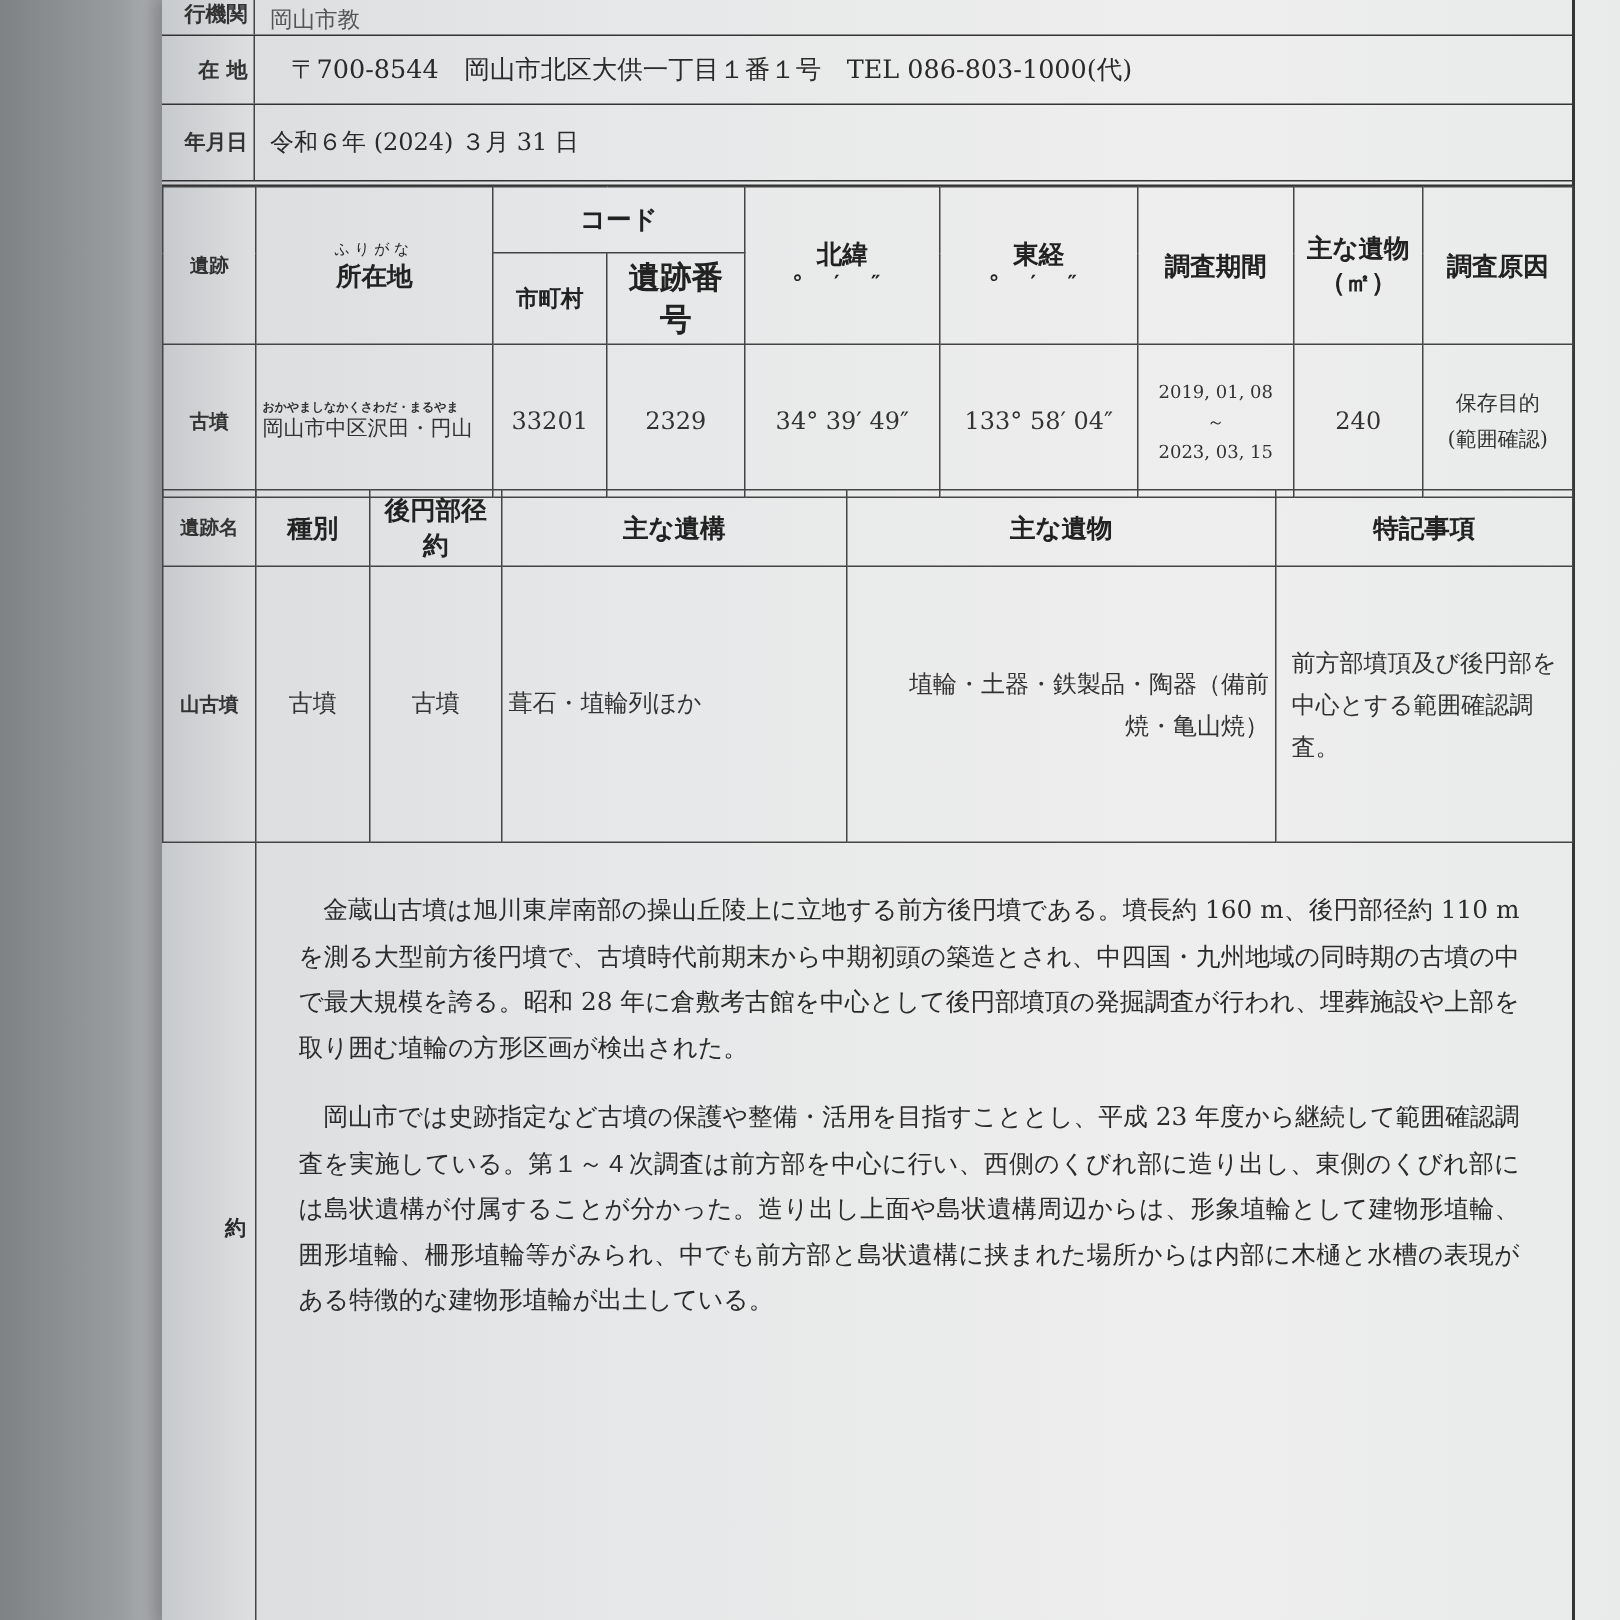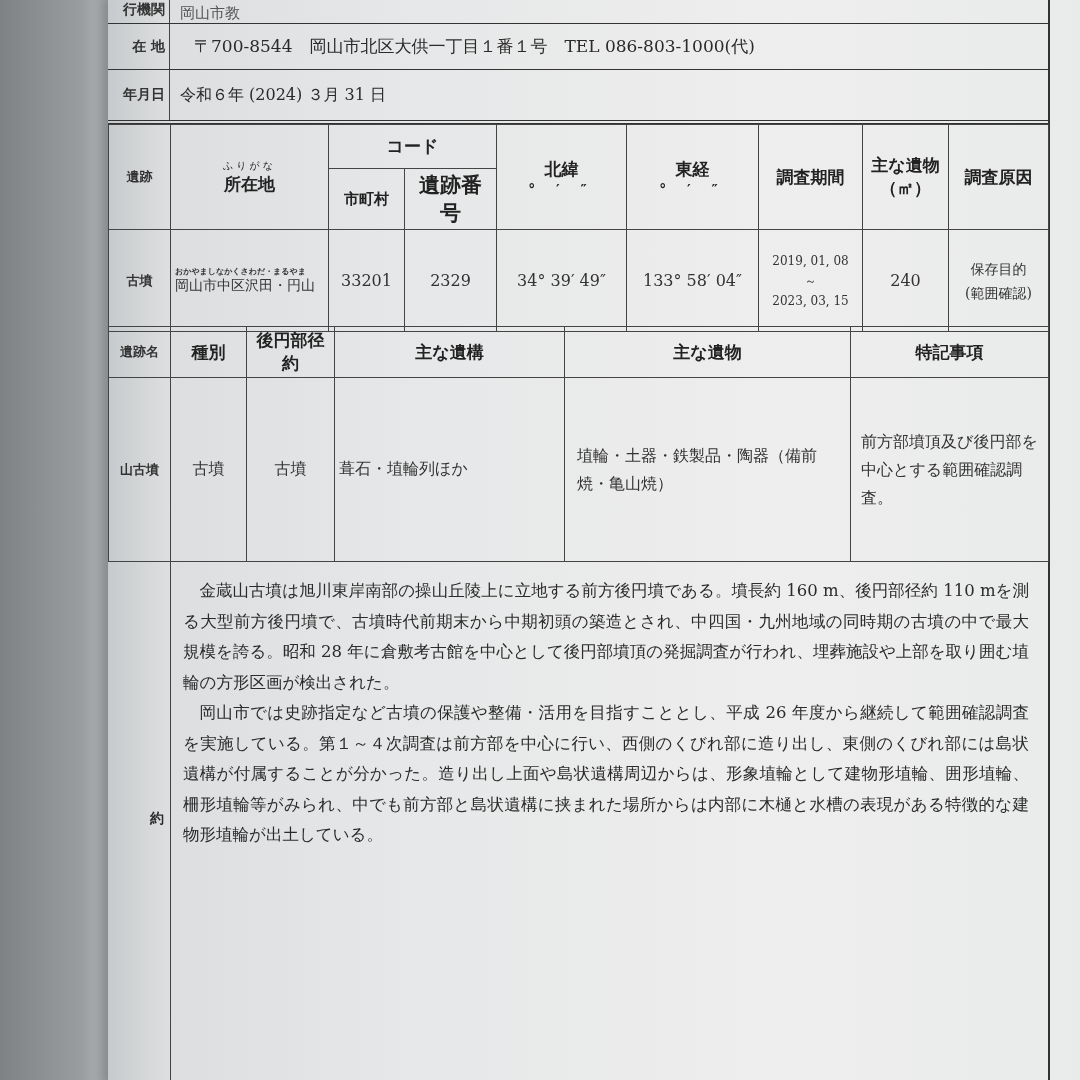--- a/index.html
+++ b/index.html
@@ -50,21 +50,21 @@
     text-align:right; white-space:nowrap; overflow:hidden;
   }
   .summary {
     position:absolute; left:62px; top:566px; width:876px; height:520px;
     border-left:1.5px solid #444;
   }
   .summary-text {
     position:absolute; left:12px; top:14px; width:846px;
     font-size:16.5px; line-height:30.5px; color:#2b2b2b; text-align:justify;
   }
-  .summary-text p { margin:0; text-indent:1em; }
+  .summary-text p { margin:16px; text-indent:1em; }
   .sum-lbl {
     position:absolute; left:42px; top:814px;
     font-family:"DejaVu Sans", sans-serif; font-size:14px; font-weight:bold;
   }
 </style>
 </head>
 <body>
 
 <div class="shadow-strip"></div>
 
@@ -163,28 +163,28 @@
         <td class="hdr">後円部径約</td>
         <td class="hdr">主な遺構</td>
         <td class="hdr">主な遺物</td>
         <td class="hdr">特記事項</td>
       </tr>
       <tr style="height:184px;">
         <td class="side-lbl">山古墳</td>
         <td class="cell">古墳</td>
         <td class="cell">古墳</td>
         <td class="cell" style="text-align:left; padding-left:4px;">葺石・埴輪列ほか</td>
-        <td class="cell" style="text-align:left; padding-left:12px; line-height:28px;">埴輪・土器・鉄製品・陶器（備前焼・亀山焼）</td>
+        <td class="cell" style="text-align:right; padding-left:12px; line-height:28px;">埴輪・土器・鉄製品・陶器（備前焼・亀山焼）</td>
         <td class="cell" style="text-align:left; padding:0 10px; line-height:28px;margin-left:25px;">前方部墳頂及び後円部を中心とする範囲確認調査。</td>
       </tr>
     </tbody>
       </table>
 
     <div class="summary">
 
       <div class="summary-text">
         <p>金蔵山古墳は旭川東岸南部の操山丘陵上に立地する前方後円墳である。墳長約 160 m、後円部径約 110 mを測る大型前方後円墳で、古墳時代前期末から中期初頭の築造とされ、中四国・九州地域の同時期の古墳の中で最大規模を誇る。昭和 28 年に倉敷考古館を中心として後円部墳頂の発掘調査が行われ、埋葬施設や上部を取り囲む埴輪の方形区画が検出された。</p>
-        <p>岡山市では史跡指定など古墳の保護や整備・活用を目指すこととし、平成 26 年度から継続して範囲確認調査を実施している。第１～４次調査は前方部を中心に行い、西側のくびれ部に造り出し、東側のくびれ部には島状遺構が付属することが分かった。造り出し上面や島状遺構周辺からは、形象埴輪として建物形埴輪、囲形埴輪、柵形埴輪等がみられ、中でも前方部と島状遺構に挟まれた場所からは内部に木樋と水槽の表現がある特徴的な建物形埴輪が出土している。</p>
+        <p>岡山市では史跡指定など古墳の保護や整備・活用を目指すこととし、平成 23 年度から継続して範囲確認調査を実施している。第１～４次調査は前方部を中心に行い、西側のくびれ部に造り出し、東側のくびれ部には島状遺構が付属することが分かった。造り出し上面や島状遺構周辺からは、形象埴輪として建物形埴輪、囲形埴輪、柵形埴輪等がみられ、中でも前方部と島状遺構に挟まれた場所からは内部に木樋と水槽の表現がある特徴的な建物形埴輪が出土している。</p>
       </div>
     </div>
     <div class="sum-lbl">約</div>
   </div>
 </div>
 
 </body></html>

